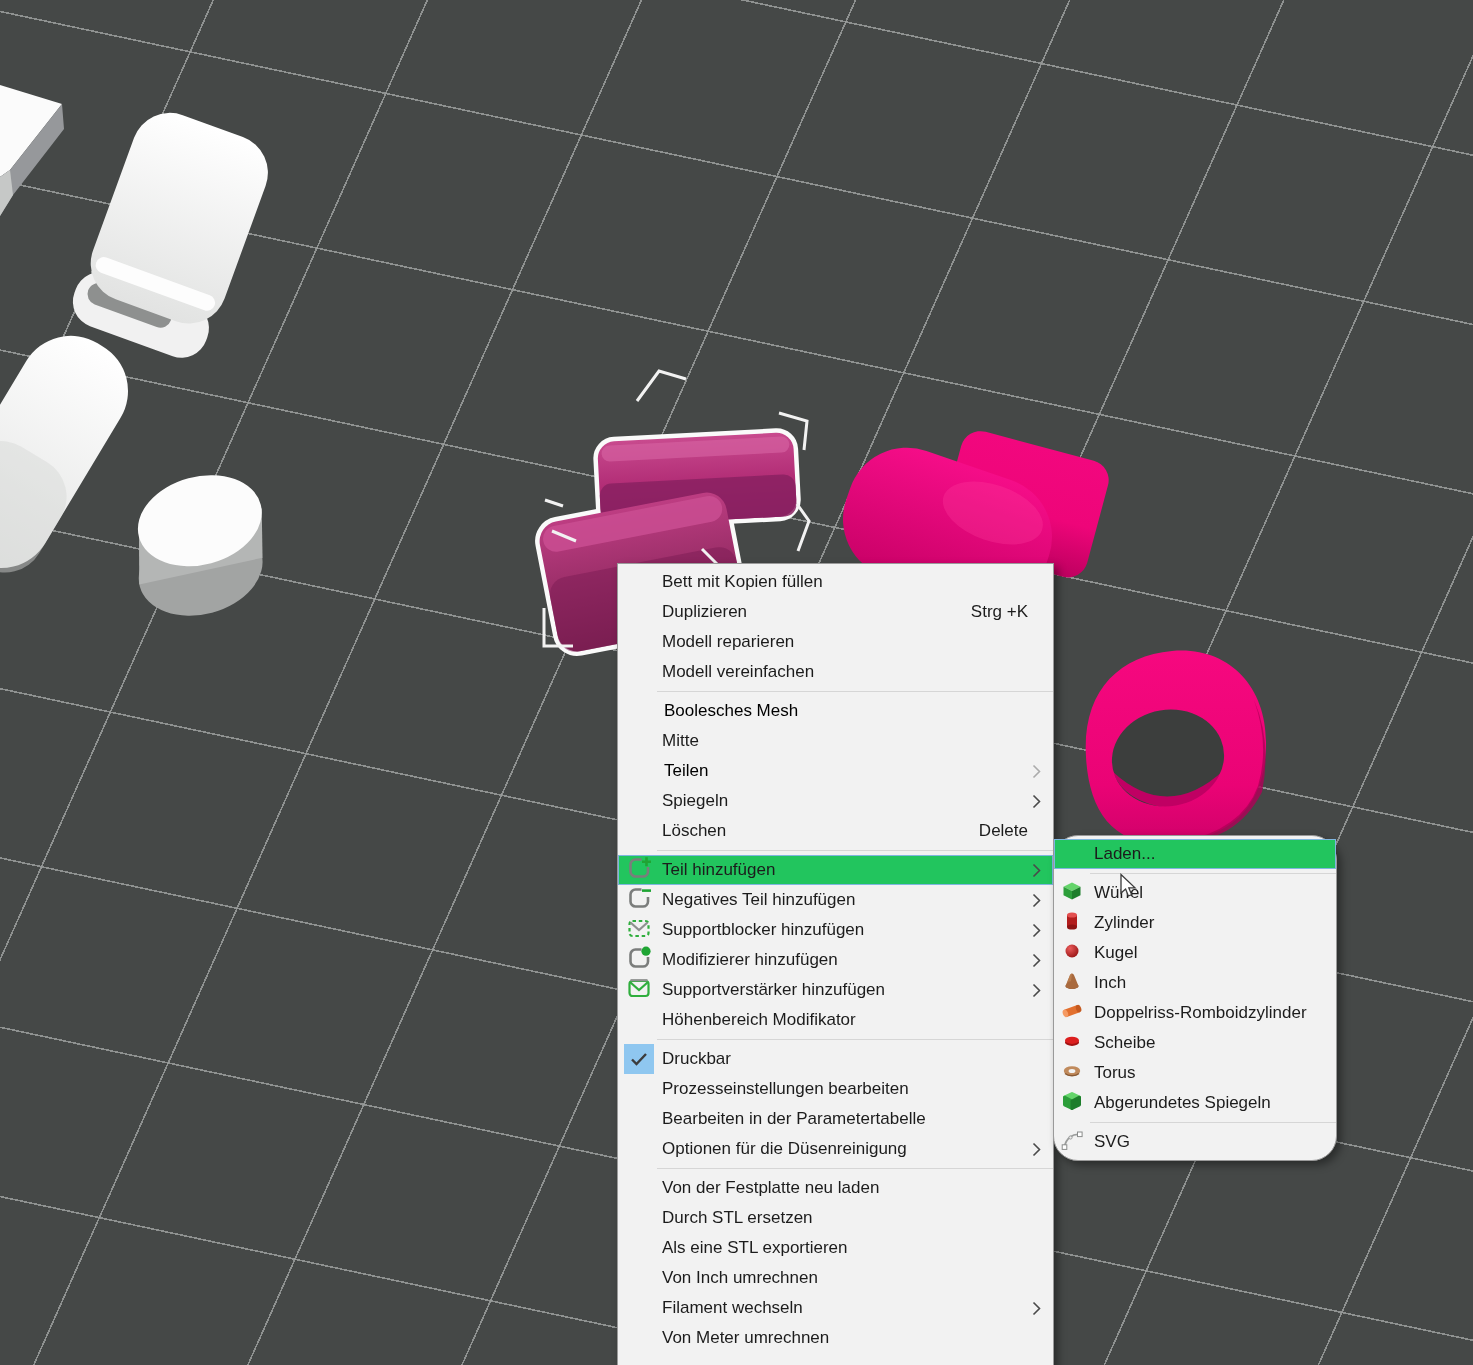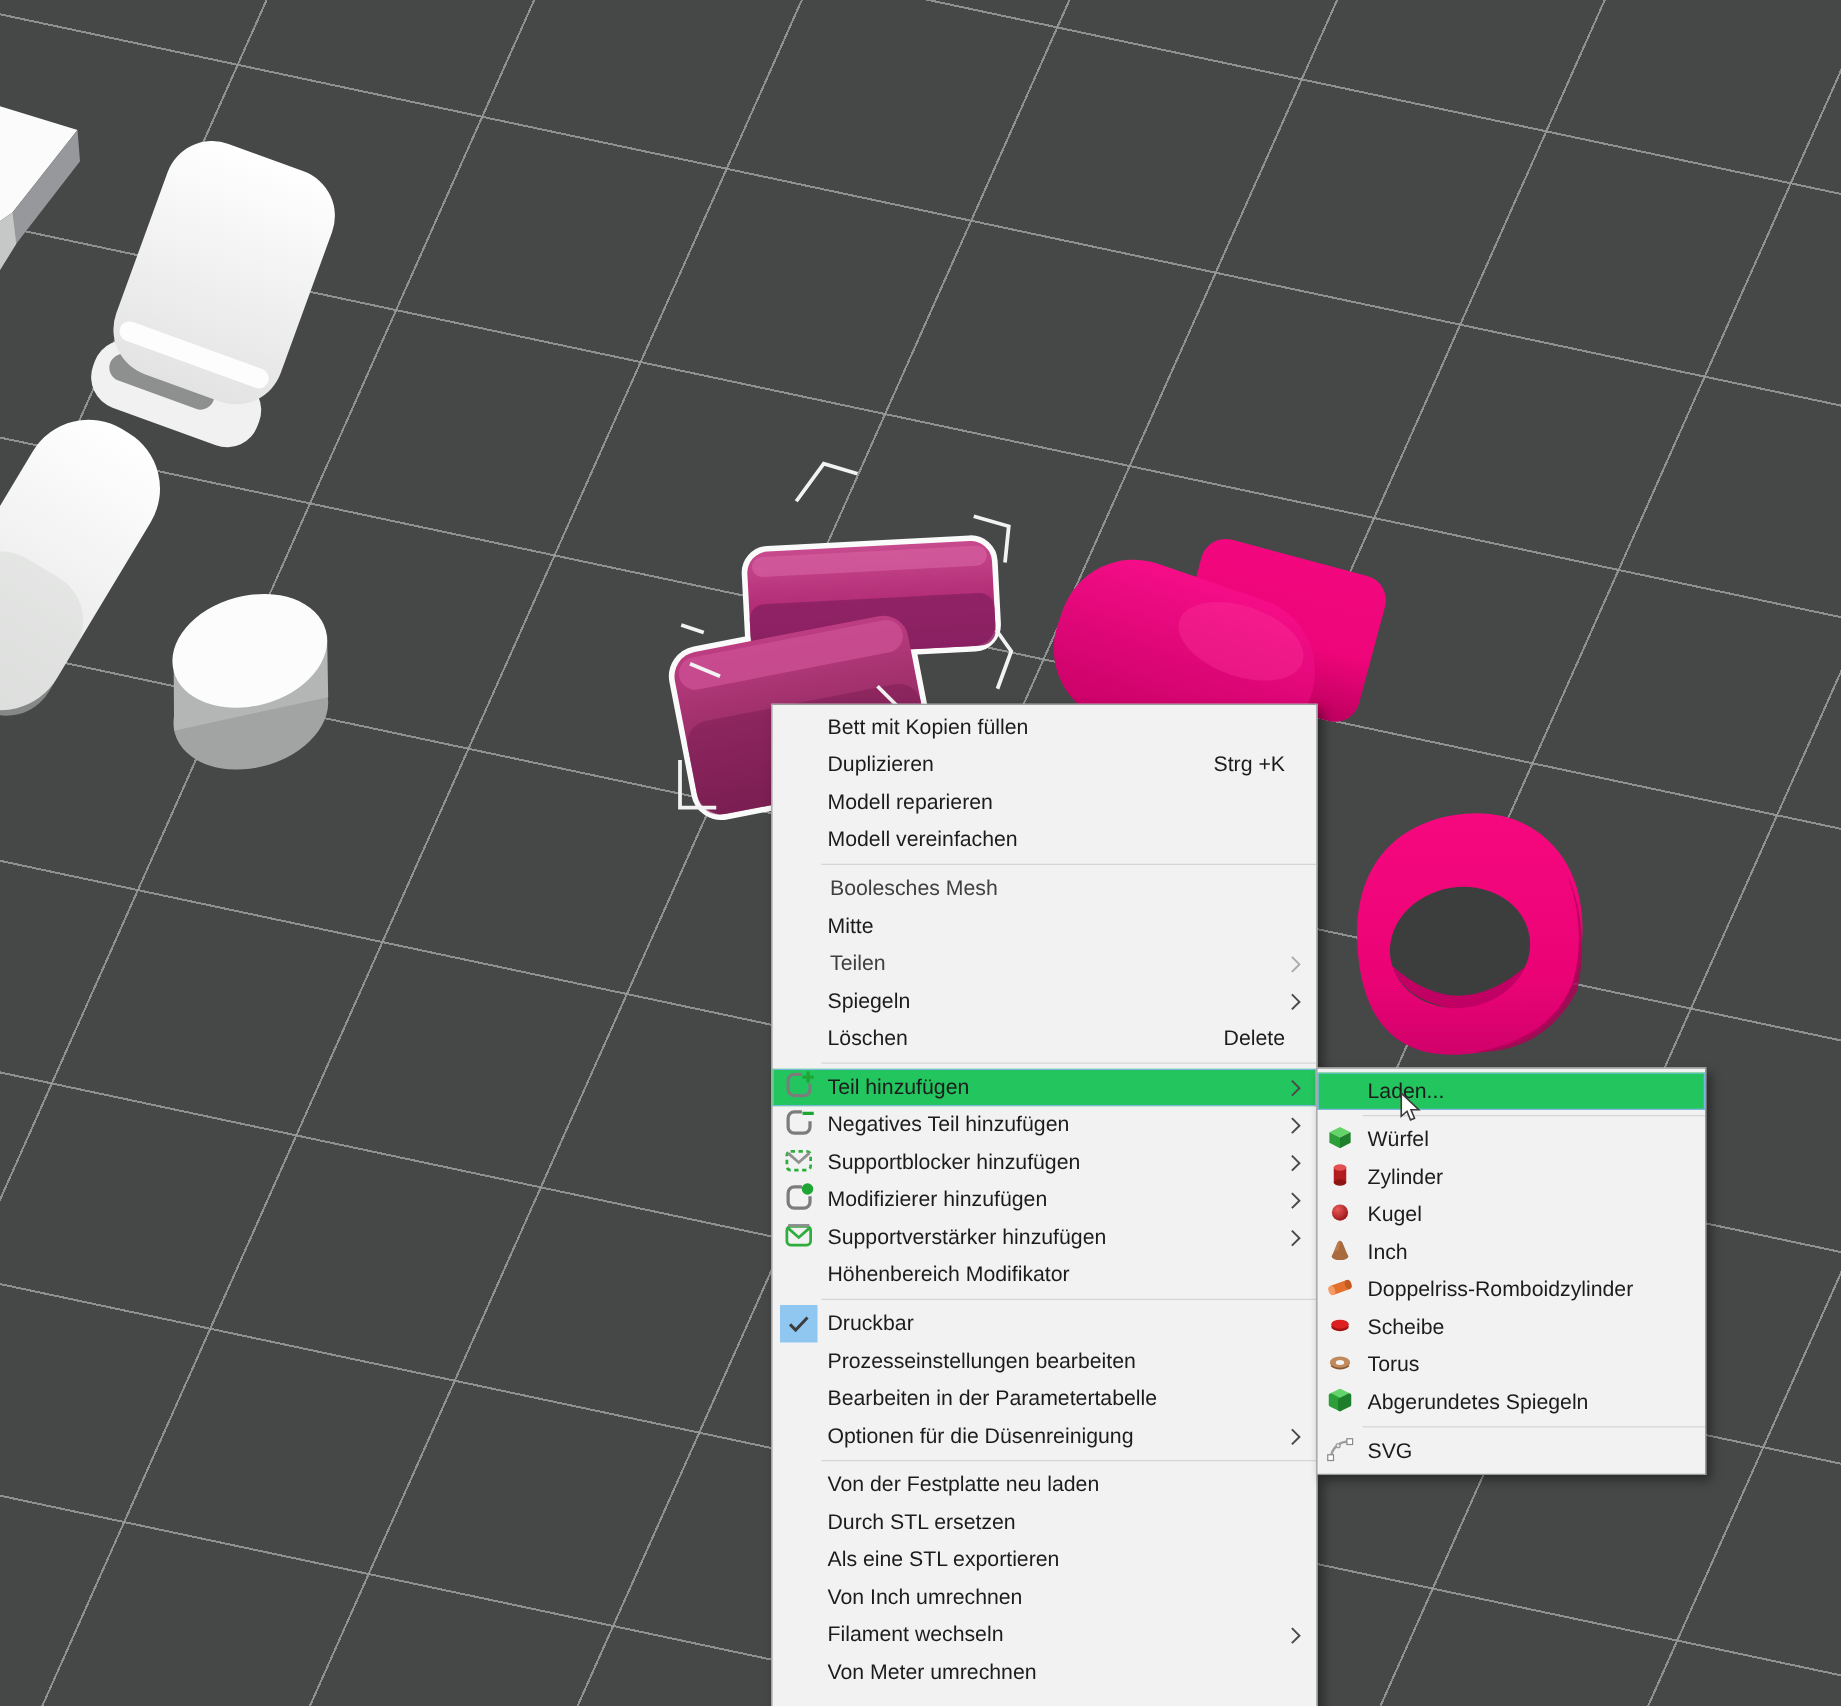--- a/index.html
+++ b/index.html
@@ -7,31 +7,31 @@
        font-family:"Liberation Sans",sans-serif;background:#454847;}
   .viewport{position:absolute;inset:0;background-color:#454847;
     background-image:
       repeating-linear-gradient(12deg,  rgba(155,158,157,0) 0 164px, rgba(155,158,157,.85) 164px 165.6px),
       repeating-linear-gradient(114deg, rgba(155,158,157,0) 0 194px, rgba(155,158,157,.85) 194px 195.6px);}
   .scene{position:absolute;left:0;top:0;}
   
   .menu{position:absolute;background:#f2f2f2;border:1px solid #9a9a9a;
         box-shadow:4px 4px 8px rgba(0,0,0,.4);padding:3px 0;box-sizing:border-box;z-index:5;}
   #ctx{left:617px;top:563px;width:437px;height:820px;}
-  #sub{left:1053px;top:854px;width:312px;}
+  #sub{left:1053px;top:835px;width:284px;border-radius:25px;}
   .mi,.smi{display:flex;align-items:center;height:30px;font-size:17px;color:#1c1c1c;cursor:default;}
   .mi{padding:0 12px 0 8px;}
   .smi{padding:0 10px 0 7px;}
   .gut{width:36px;flex:none;display:flex;align-items:center;}
   .smi .gut{width:33px;}
   .lbl{flex:1;white-space:nowrap;overflow:hidden;}
   .sc{margin-right:13px;white-space:nowrap;}
   .chv{width:9px;flex:none;display:flex;align-items:center;}
   .chv path{stroke:#4a4a4a;}
-  .dis{color:#404040;padding-left:10px;}
+  .dis{color:#000000;padding-left:10px;}
   .dis .chv path{stroke:#ababab;}
   .hl{background:#22c55e;box-shadow:inset 0 0 0 1px #7fb6e0;}
   .sep{height:1px;background:#d6d6d6;margin:4px 0 4px 39px;}
   .ssep{height:1px;background:#d6d6d6;margin:4px 0 4px 36px;}
   .chk{width:30px;height:30px;margin-left:-2px;background:#8fc7f0;
        display:flex;align-items:center;justify-content:center;}
   .cursor{position:absolute;left:1118px;top:873px;z-index:9;}
 </style>
 </head>
 <body>

